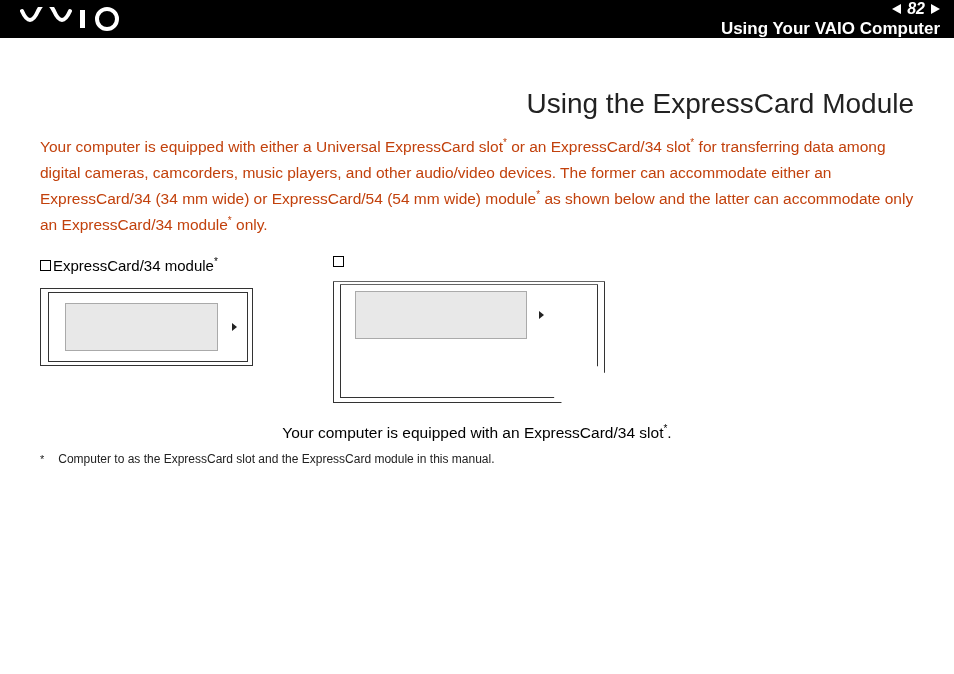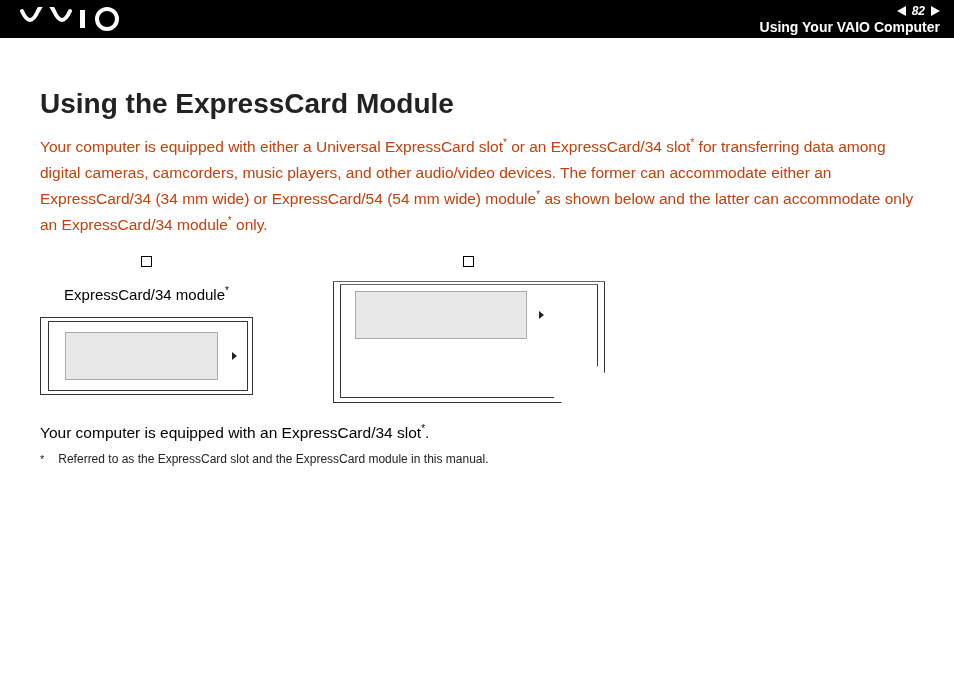--- a/index.html
+++ b/index.html
@@ -30,44 +30,45 @@
     flex-direction: column;
     align-items: flex-end;
     gap: 1px;
   }
   .page-nav {
     display: flex;
     align-items: center;
     gap: 6px;
     font-weight: bold;
     font-style: italic;
-    font-size: 12px;
+    font-size: 16px;
   }
   .arrow {
     width: 0;
     height: 0;
     border-top: 5px solid transparent;
     border-bottom: 5px solid transparent;
     display: inline-block;
     cursor: pointer;
   }
   .arrow-left { border-right: 9px solid #fff; }
   .arrow-right { border-left: 9px solid #fff; }
   .section-name {
     font-weight: bold;
-    font-size: 14px;
+    font-size: 17px;
   }
   .content {
     padding: 30px 40px 0 40px;
   }
   h1 {
-    font-weight: 700;
+    font-weight: 400;
     font-size: 28px;
     margin: 20px 0 14px 0;
     color: #222;
+    text-align: right;
   }
   .intro {
     font-size: 15.5px;
     line-height: 1.68;
     color: #c2410c;
     margin: 0 0 18px 0;
   }
   sup {
     font-size: 10px;
     vertical-align: super;
@@ -79,22 +80,21 @@
   }
   .module-col {
     display: flex;
     flex-direction: column;
     gap: 14px;
   }
   .module-label {
     font-size: 15px;
     display: flex;
     align-items: center;
-    gap: 18px;
-    flex-direction: column;
+    gap: 2px;
   }
   .bullet-sq {
     width: 9px;
     height: 9px;
     border: 1.2px solid #000;
     display: inline-block;
     flex-shrink: 0;
   }
   .card-slot-outer {
     border: 1px solid #333;
@@ -158,20 +158,21 @@
     position: absolute;
     left: 206px; top: 30px;
     width: 0; height: 0;
     border-top: 4px solid transparent;
     border-bottom: 4px solid transparent;
     border-left: 5px solid #222;
   }
   .equip {
     font-size: 15.5px;
     margin: 0 0 10px 0;
+    text-align: center;
   }
   .footnote {
     font-size: 12px;
     color: #222;
     display: flex;
     gap: 14px;
     align-items: flex-start;
   }
   .footnote .star {
     font-size: 11px;
@@ -235,16 +236,16 @@
     </div>
 
   </div>
 
   <p class="equip">
     <span>Your computer is equipped with an ExpressCard/34 slot</span><sup>*</sup><span>.</span>
   </p>
 
   <div class="footnote">
     <span class="star">*</span>
-    <span>Referred to as the ExpressCard slot and the ExpressCard module in this manual.</span>
+    <span>Computer to as the ExpressCard slot and the ExpressCard module in this manual.</span>
   </div>
 
 </div>
 
 </body></html>

